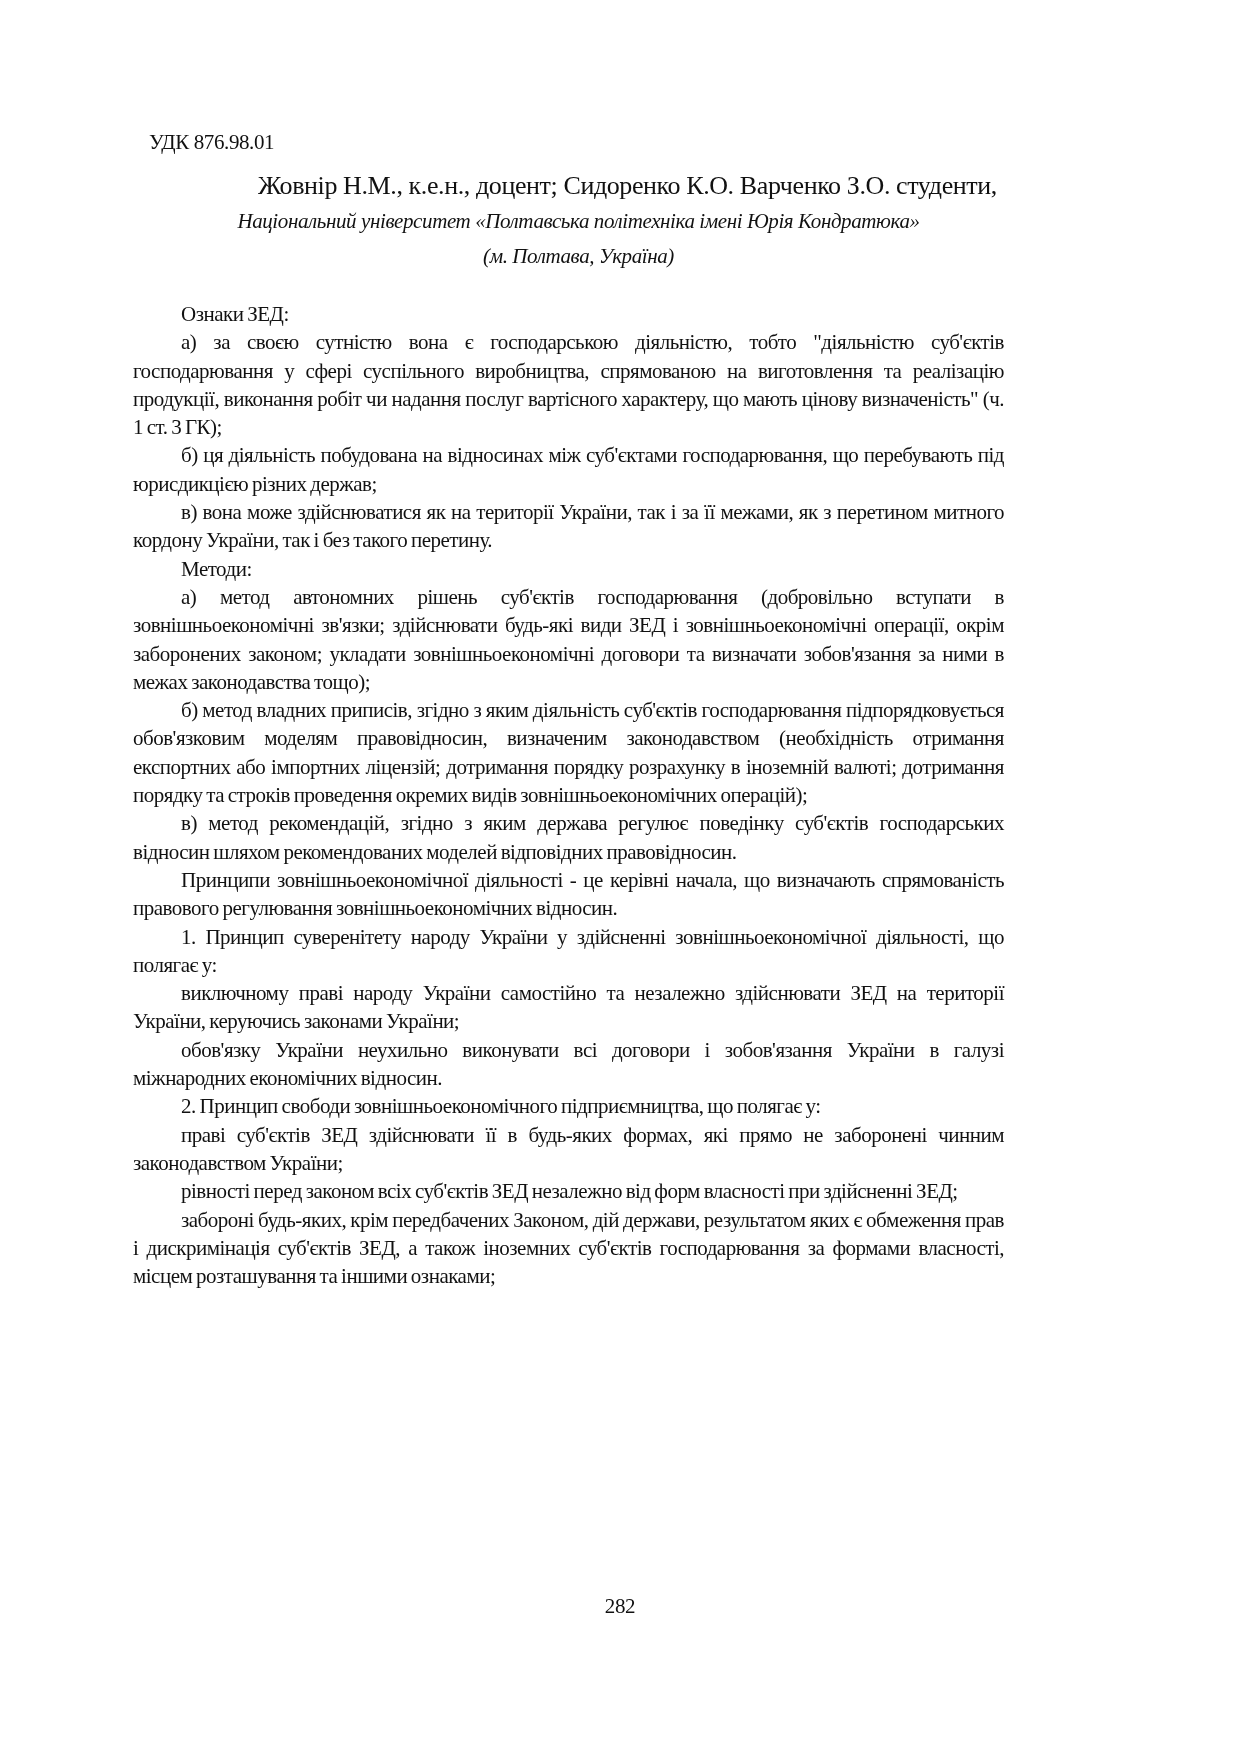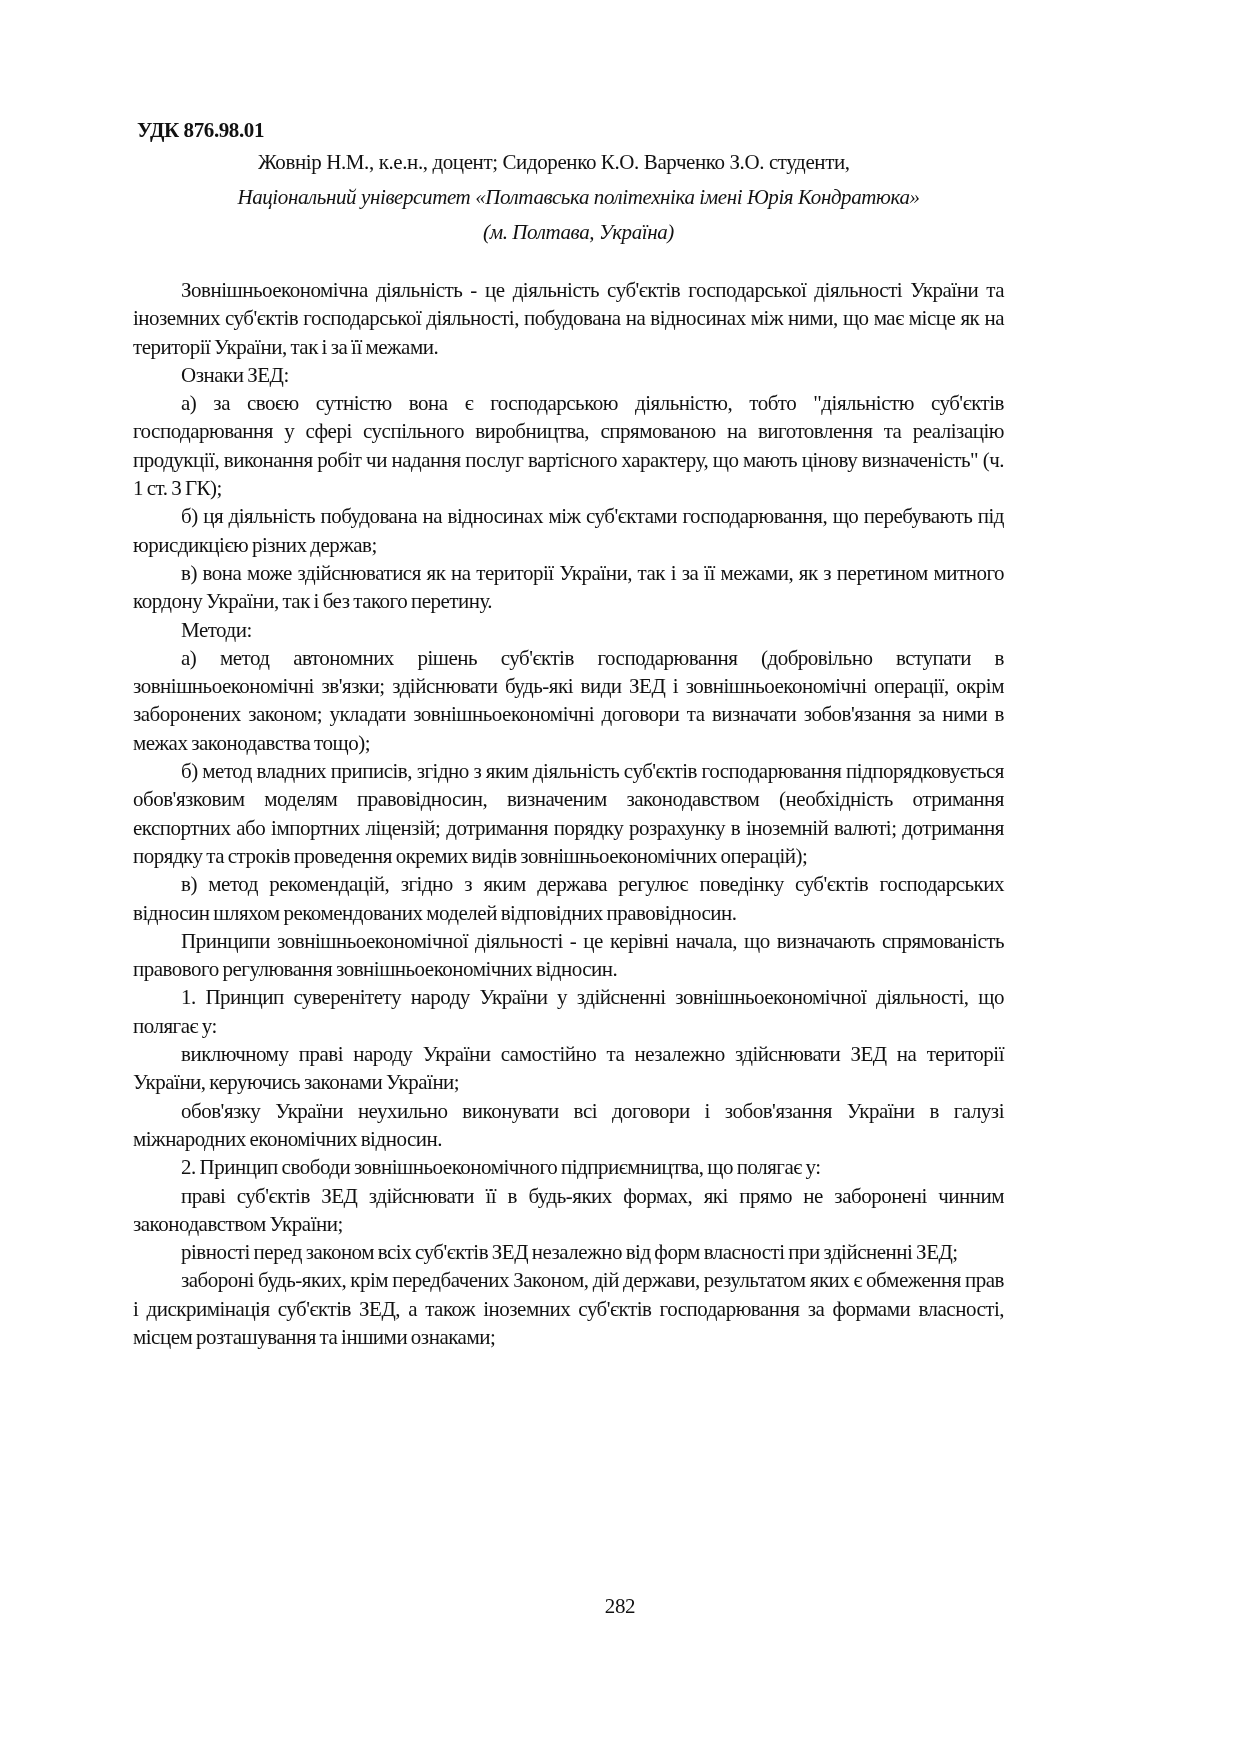--- a/index.html
+++ b/index.html
@@ -17,26 +17,25 @@
     }
     .page {
       position: absolute;
       left: 133px;
       top: 112px;
       width: 871px;
     }
     .udk {
       font-size: 21px;
       line-height: 28px;
-      margin: 4px;
+      margin: 16px;
       letter-spacing: -0.4px;
-      font-weight: bold;
     }
     .authors {
-      font-size: 21px;
+      font-size: 26px;
       line-height: 28px;
       margin: 0;
       padding-left: 125px;
       letter-spacing: -0.4px;
     }
     .affil {
       font-size: 21px;
       line-height: 28px;
       margin: 7px;
       text-align: center;
@@ -80,21 +79,20 @@
 <body>
 
 <div class="page">
   <p class="udk">УДК 876.98.01</p>
   <p class="authors">Жовнір Н.М., к.е.н., доцент; Сидоренко К.О. Варченко З.О. студенти,</p>
   <p class="affil">Національний університет «Полтавська політехніка імені Юрія Кондратюка»</p>
   <p class="affil">(м. Полтава, Україна)</p>
 
 
   <div class="body-text">
-    <p>Зовнішньоекономічна діяльність - це діяльність суб'єктів господарської діяльності України та іноземних суб'єктів господарської діяльності, побудована на відносинах між ними, що має місце як на території України, так і за її межами.</p>
     <p>Ознаки ЗЕД:</p>
     <p>а) за своєю сутністю вона є господарською діяльністю, тобто "діяльністю суб'єктів господарювання у сфері суспільного виробництва, спрямованою на виготовлення та реалізацію продукції, виконання робіт чи надання послуг вартісного характеру, що мають цінову визначеність" (ч. 1 ст. 3 ГК);</p>
     <p>б) ця діяльність побудована на відносинах між суб'єктами господарювання, що перебувають під юрисдикцією різних держав;</p>
     <p>в) вона може здійснюватися як на території України, так і за її межами, як з перетином митного кордону України, так і без такого перетину.</p>
     <p>Методи:</p>
     <p>а) метод автономних рішень суб'єктів господарювання (добровільно вступати в зовнішньоекономічні зв'язки; здійснювати будь-які види ЗЕД і зовнішньоекономічні операції, окрім заборонених законом; укладати зовнішньоекономічні договори та визначати зобов'язання за ними в межах законодавства тощо);</p>
     <p>б) метод владних приписів, згідно з яким діяльність суб'єктів господарювання підпорядковується обов'язковим моделям правовідносин, визначеним законодавством (необхідність отримання експортних або імпортних ліцензій; дотримання порядку розрахунку в іноземній валюті; дотримання порядку та строків проведення окремих видів зовнішньоекономічних операцій);</p>
     <p> в) метод рекомендацій, згідно з яким держава регулює поведінку суб'єктів господарських відносин шляхом рекомендованих моделей відповідних правовідносин.</p>
     <p>Принципи зовнішньоекономічної діяльності - це керівні начала, що визначають спрямованість правового регулювання зовнішньоекономічних відносин.</p>
     <p>1. Принцип суверенітету народу України у здійсненні зовнішньоекономічної діяльності, що полягає у:</p>

